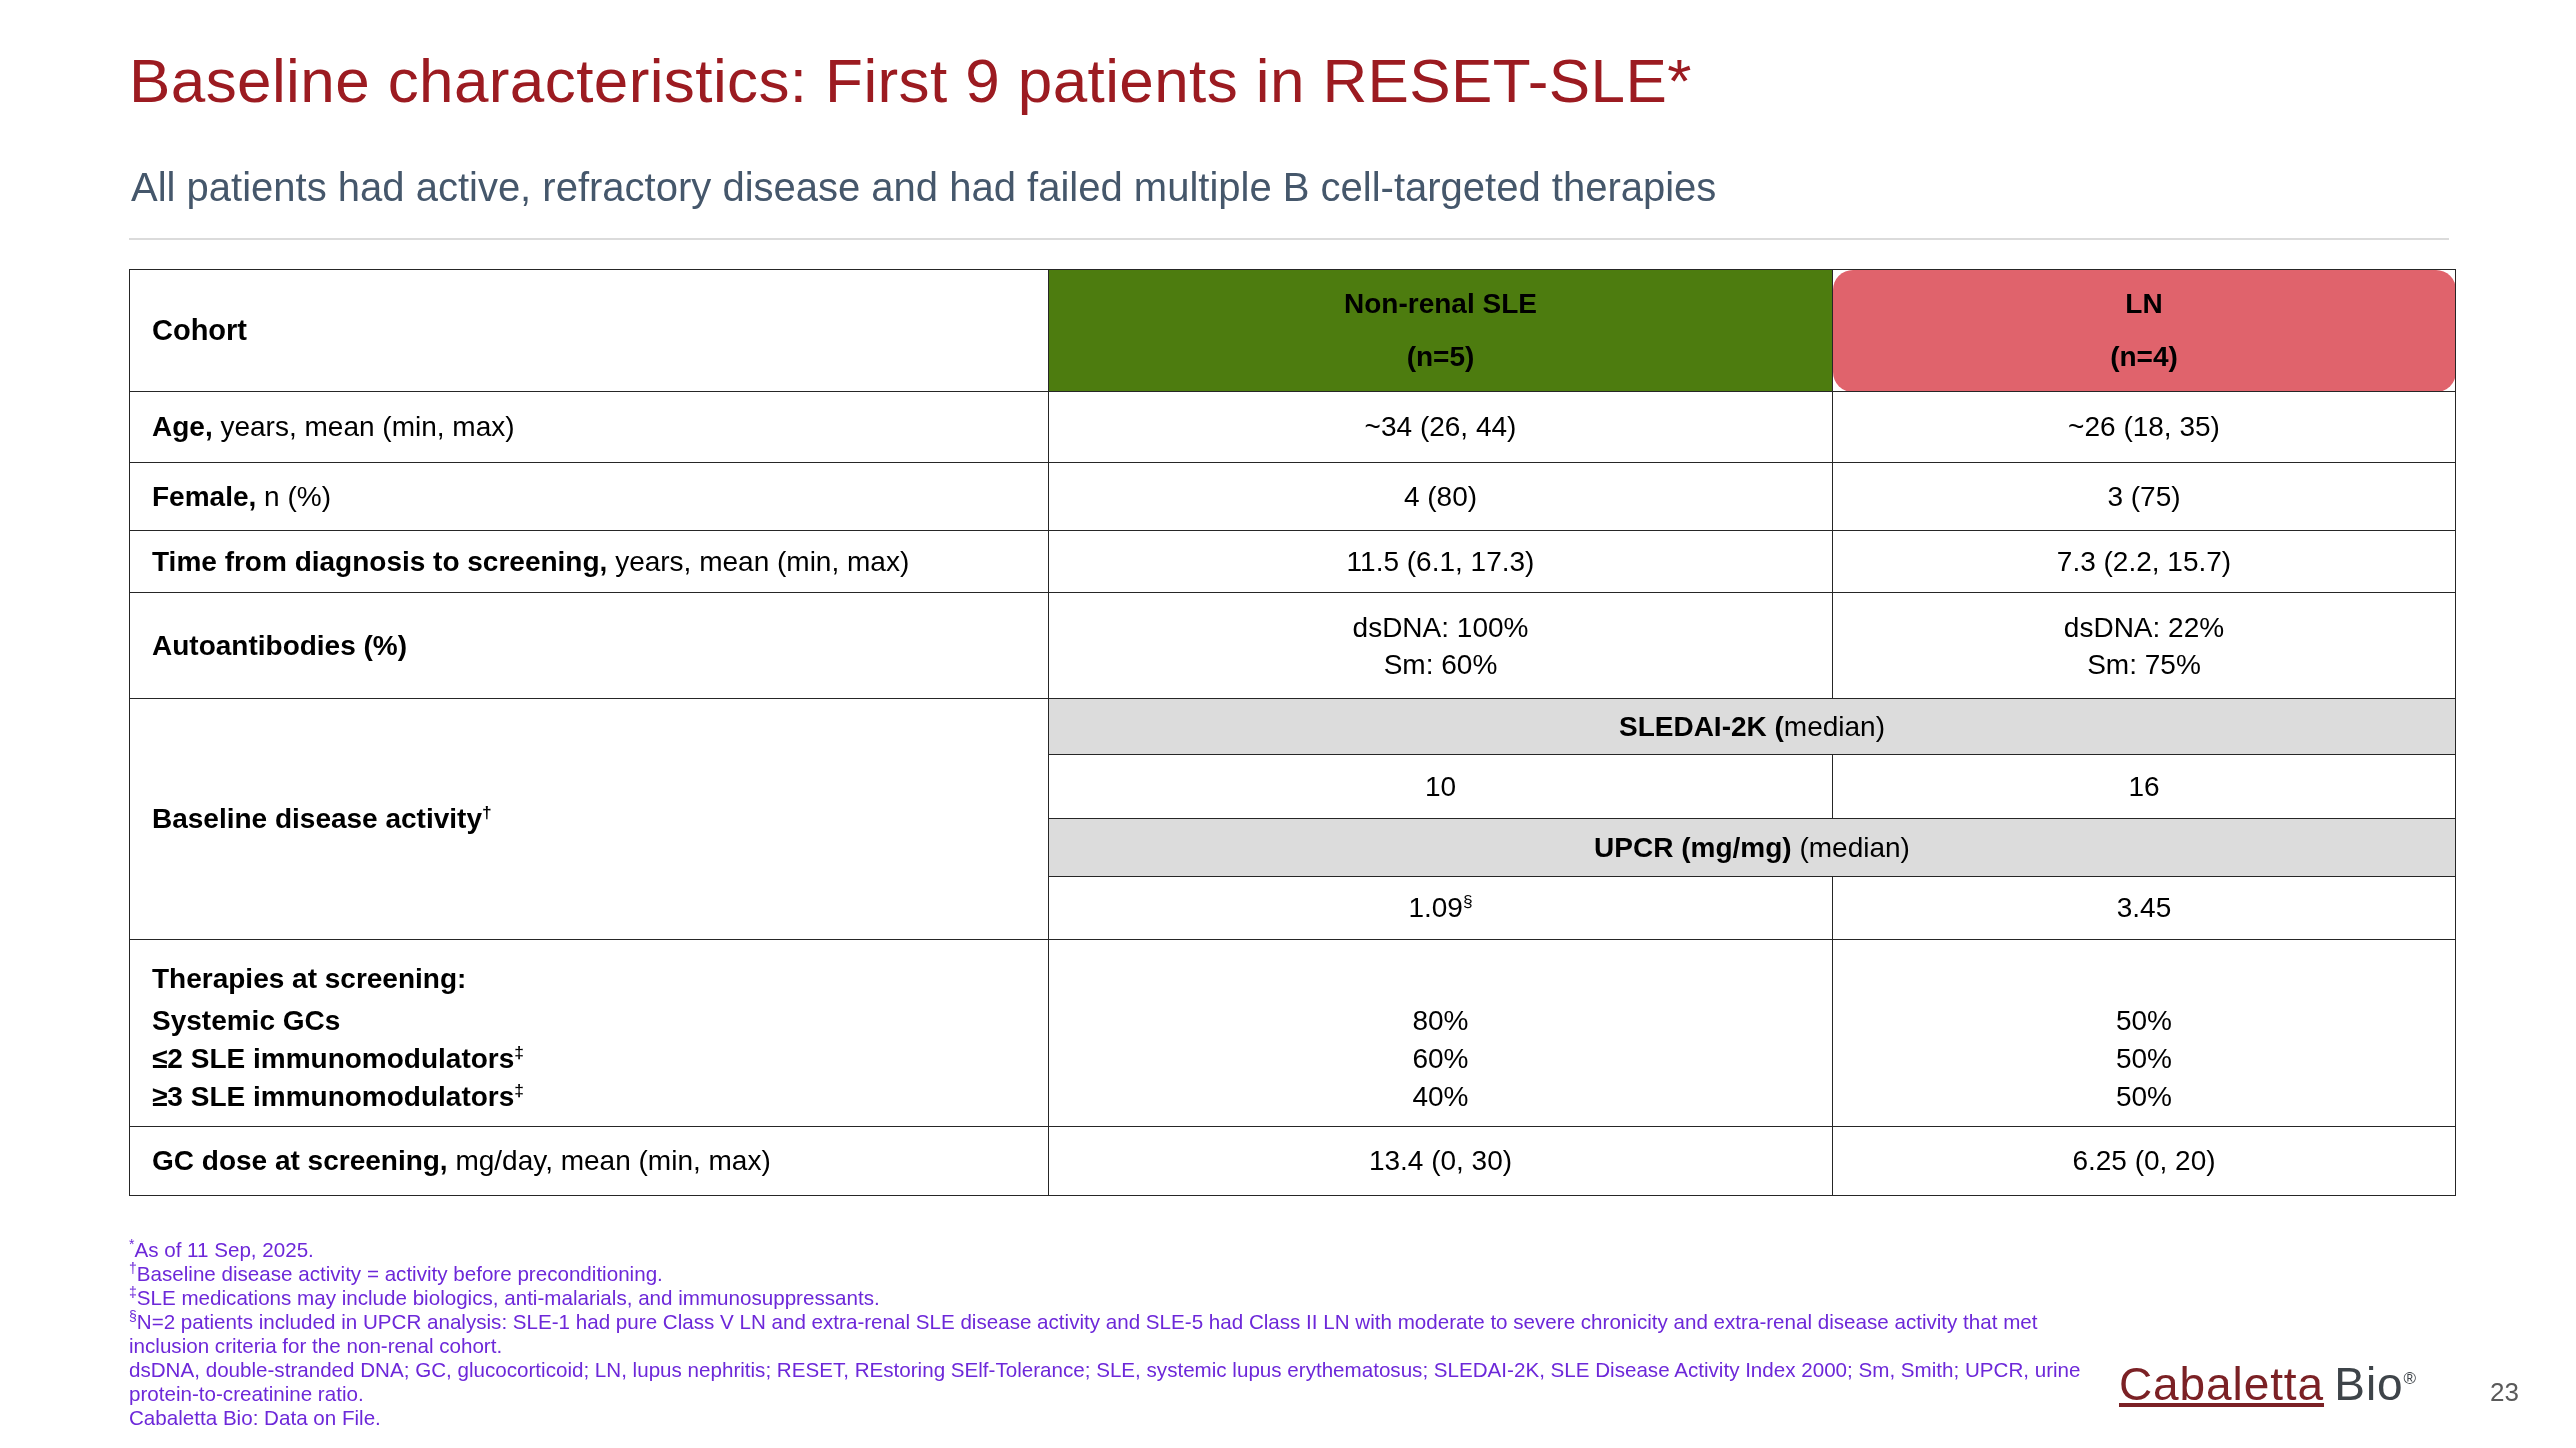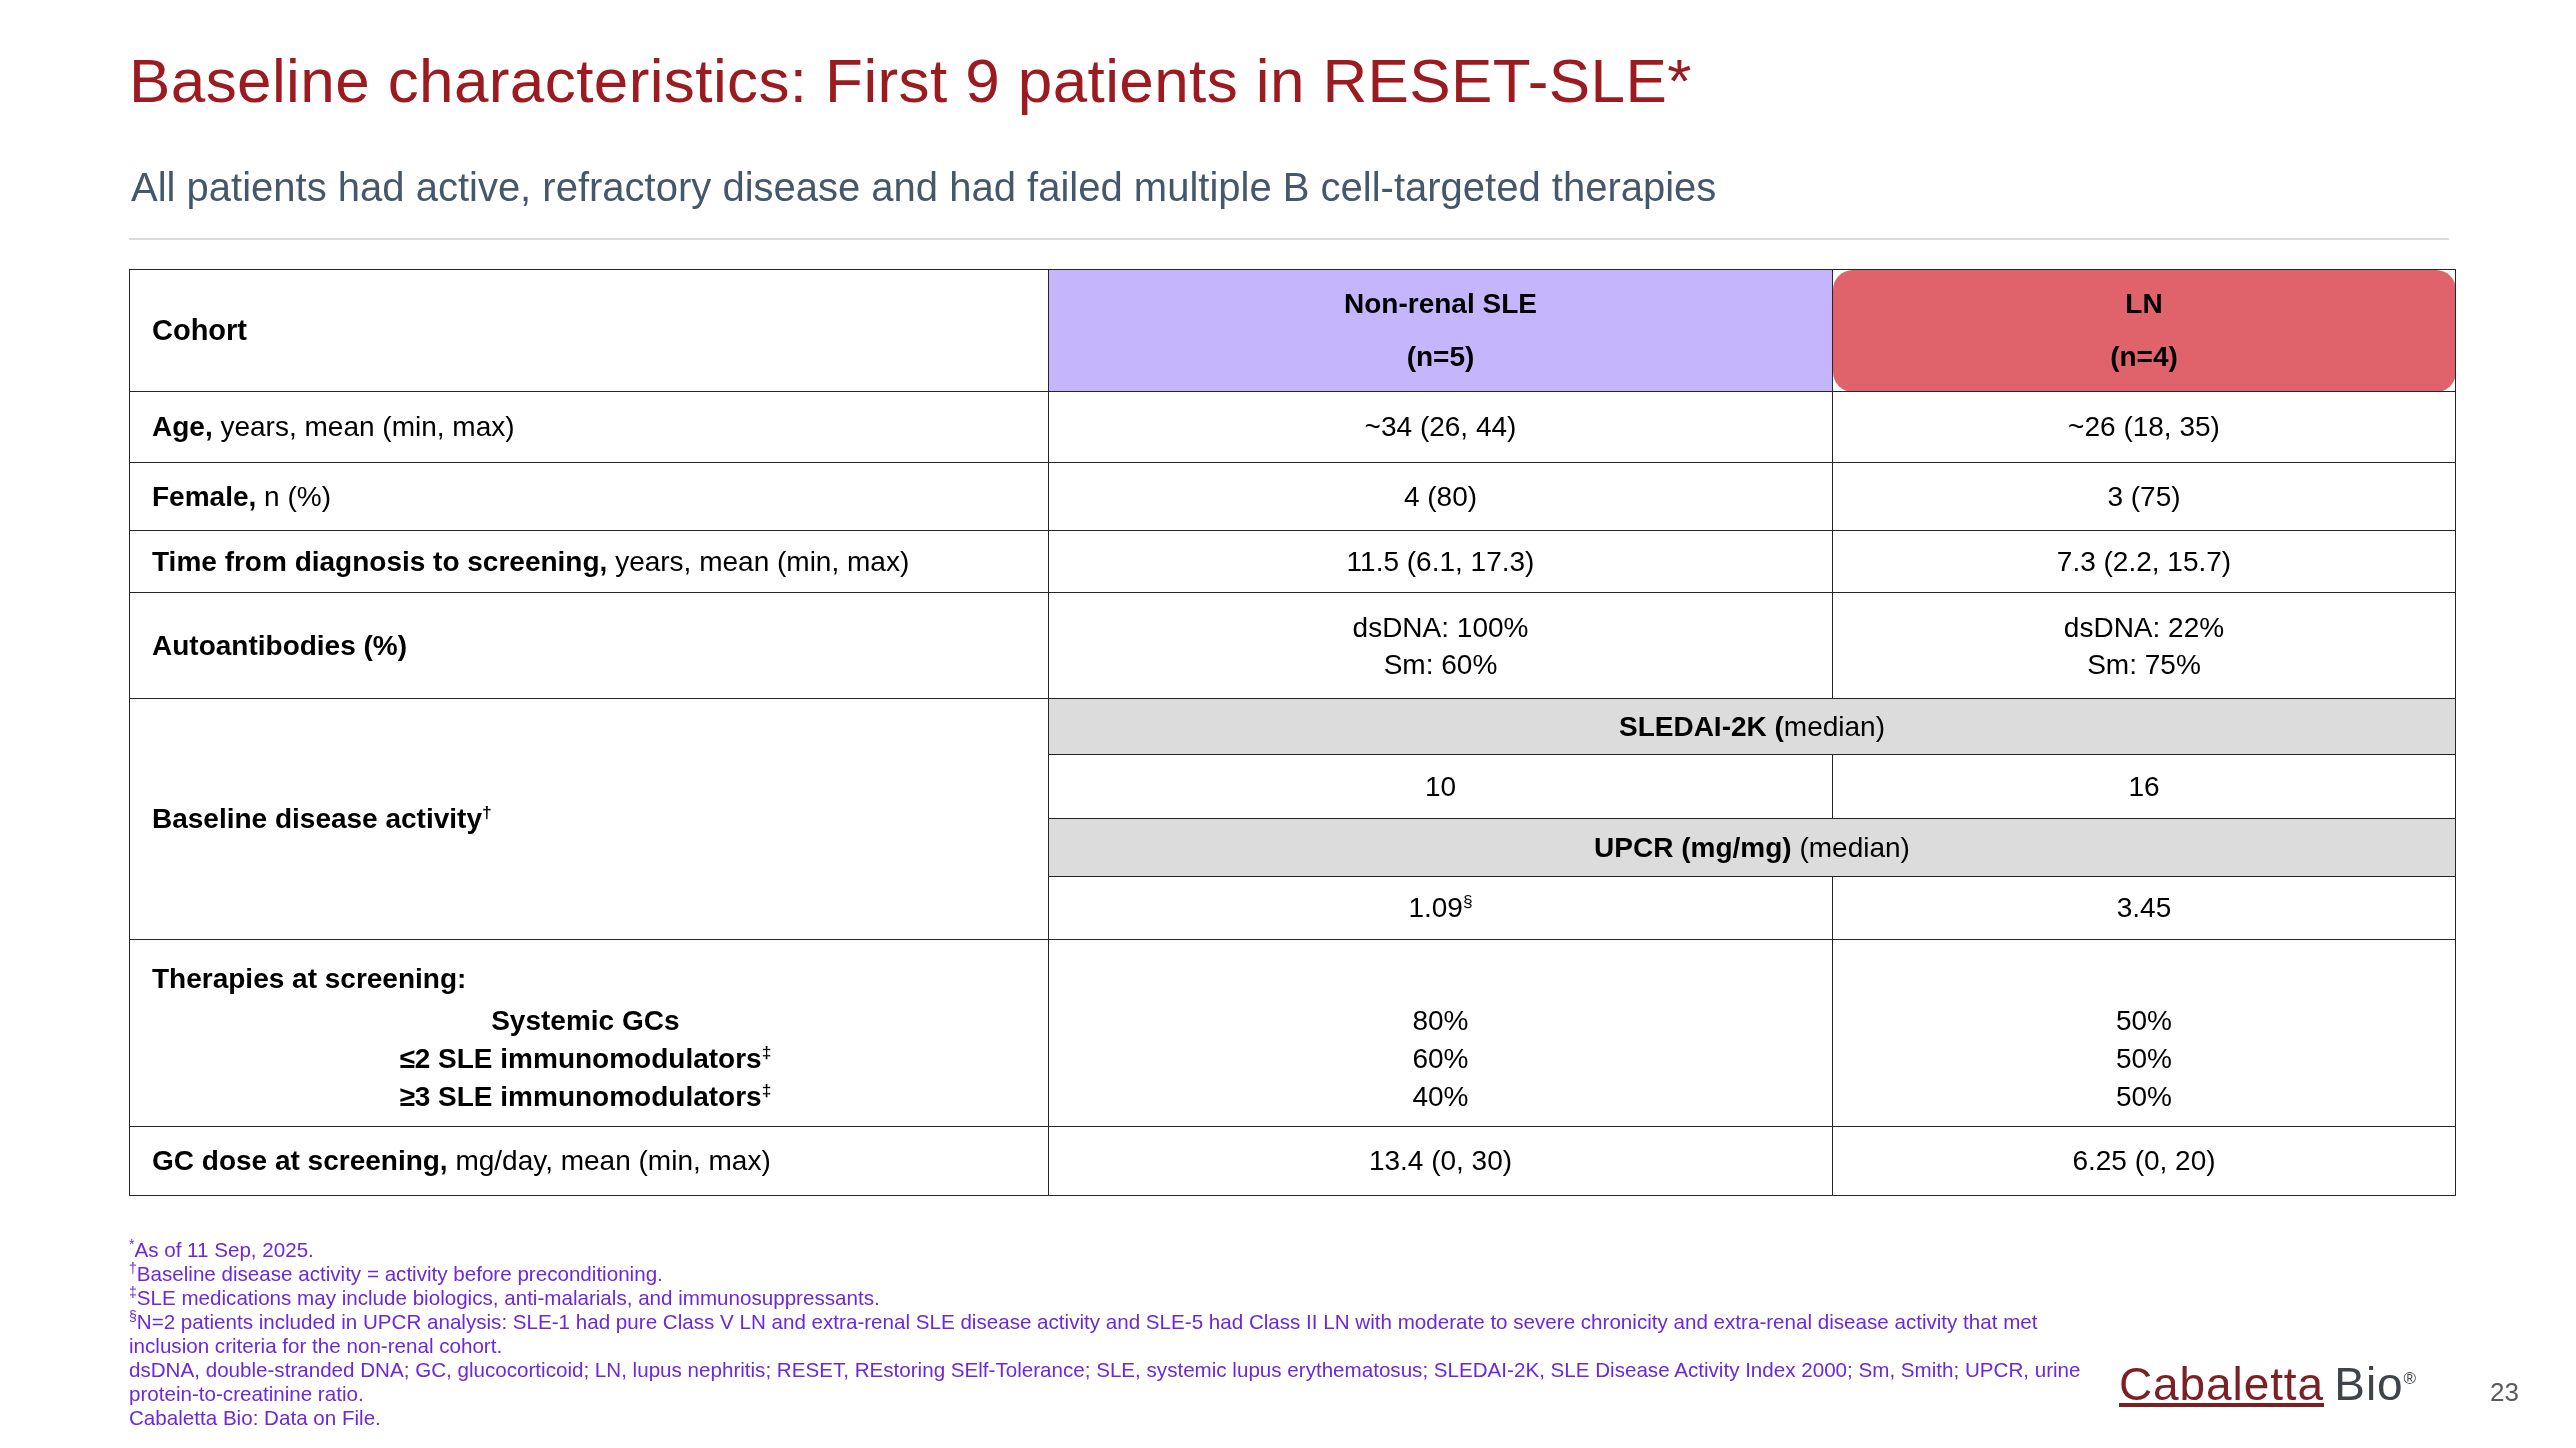--- a/index.html
+++ b/index.html
@@ -47,32 +47,32 @@
     border: 1.7px solid #262626;
     font-size: 28px;
     color: #000000;
     vertical-align: middle;
     padding: 0;
   }
   .b { font-weight: bold; }
   .lbl { text-align: left; padding-left: 22px !important; padding-right: 10.3px !important; }
   .val { text-align: center; }
   .hdr-white { background: #ffffff; }
-  .hdr-maroon { background: #c4b5fd; }
+  .hdr-maroon { background: #4d7c0f; }
   .hdr-salmon { background: #E0636C; border-radius: 20px; }
   .hdr-cell { color: #ffffff; font-weight: bold; font-size: 30px; text-align: center; }
   .hdr-line1 { line-height: 38px; margin-bottom: 15.5px; }
   .hdr-line2 { line-height: 38px; }
   .cohort-lbl { font-weight: bold; font-size: 29px; }
   .two-line div { line-height: 37px; }
   .grayhdr { background: #DCDCDC; text-align: center; }
   .supmark { font-size: 0.62em; vertical-align: super; line-height: 0; }
   .thx-cell { vertical-align: top !important; padding-top: 20.6px !important; }
   .thx-head { line-height: 36px; font-weight: bold; margin-bottom: 5.2px; }
-  .thx-item { text-align: center; padding-right: 19px; line-height: 38px; font-weight: bold; }
+  .thx-item { text-align: left; padding-right: 19px; line-height: 38px; font-weight: bold; }
   .thx-vals { vertical-align: top !important; padding-top: 62px !important; }
   .thx-vals div { line-height: 38px; }
   .footnotes {
     position: absolute;
     left: 129px; top: 1238px;
     width: 1962px;
     font-size: 20.6px;
     line-height: 24px;
     color: #6d28d9;
   }

